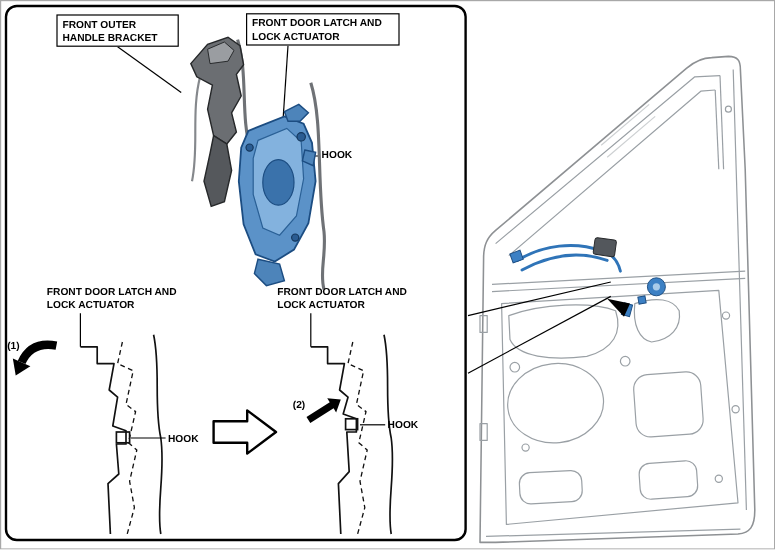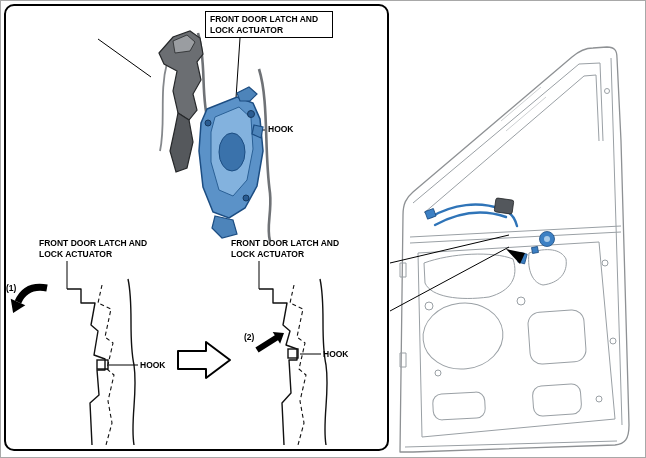--- a/index.html
+++ b/index.html
@@ -143,20 +143,21 @@
 
       <polygon class="ah" points="505,248 519,263 524,252"></polygon>
     </g>
 
     <g>
       <line class="ln" x1="389" y1="262" x2="508" y2="234"></line>
       <line class="ln" x1="389" y1="310" x2="508" y2="246"></line>
     </g>
   </svg>
 
+  <div class="lbl boxed" style="left:46px;top:11px;width:92px">FRONT OUTER HANDLE BRACKET</div>
 
   <div class="lbl boxed" style="left:204px;top:10px;width:118px">FRONT DOOR LATCH AND LOCK ACTUATOR</div>
 
   <div class="lbl" style="left:267px;top:123px">HOOK</div>
 
   <div class="lbl" style="left:38px;top:237px;width:126px">FRONT DOOR LATCH AND LOCK ACTUATOR</div>
 
   <div class="lbl" style="left:5px;top:282px">(1)</div>
 
   <div class="lbl" style="left:139px;top:359px">HOOK</div>

